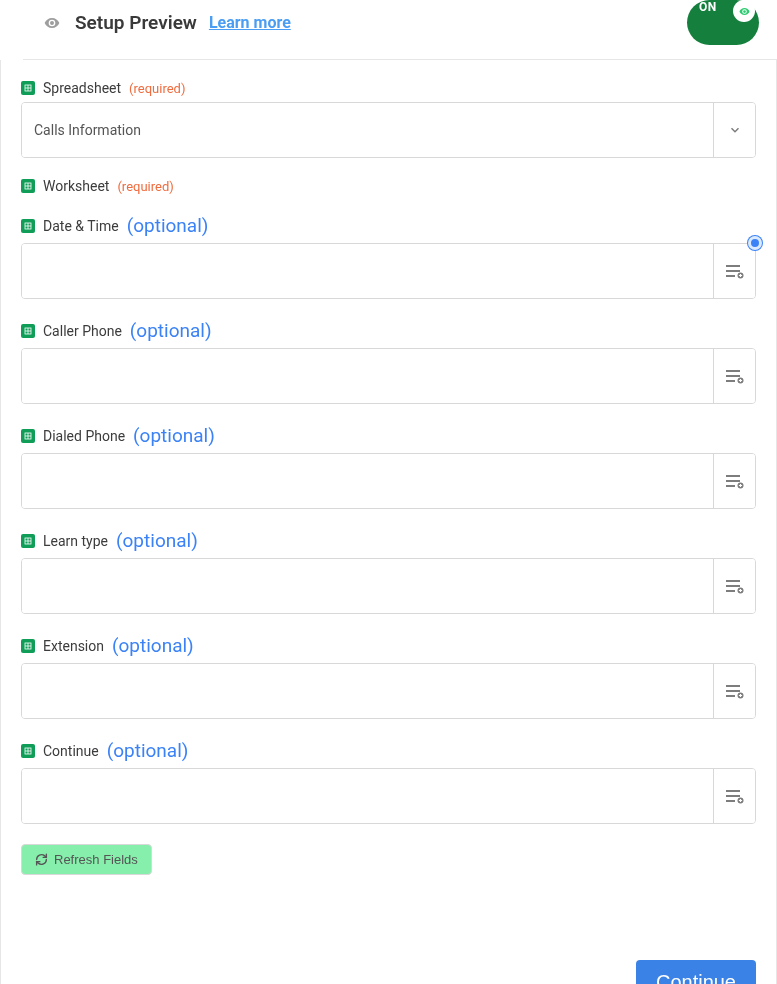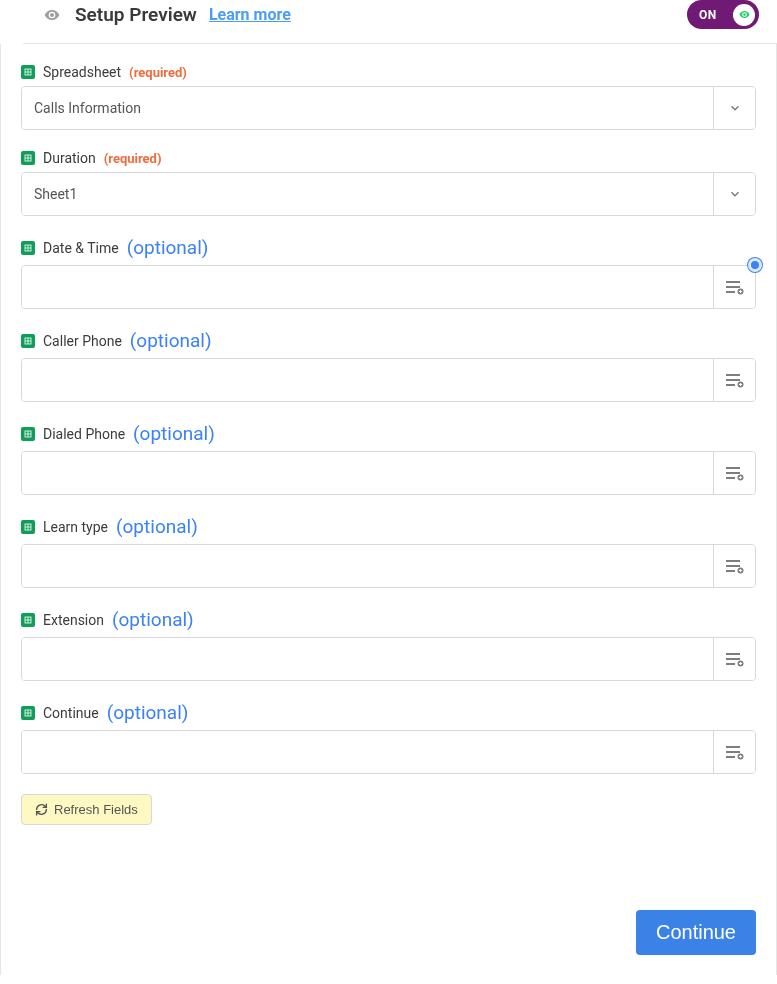--- a/index.html
+++ b/index.html
@@ -37,27 +37,27 @@
       color: #3a3a3a;
     }
     .learn-more {
       color: #499df3;
       font-size: 16px;
       text-decoration: underline;
       cursor: pointer;
       font-weight: 700;
     }
     .toggle {
-      background: #701a75;
+      background: #15803d;
       border-radius: 30px;
       width: 72px;
-      height: 29px;
+      height: 45px;
       position: relative;
       display: flex;
-      align-items: center;
+      align-items: flex-start;
       cursor: pointer;
       padding: 0 4px 0 12px;
       justify-content: space-between;
     }
     .toggle-label {
       color: #fff;
       font-size: 12px;
       font-weight: 700;
       letter-spacing: 0.5px;
     }
@@ -99,32 +99,32 @@
     }
     .sheets-icon svg { display: block; }
     .label-text {
       font-size: 14px;
       font-weight: 400;
       color: #3c3c3c;
     }
     .label-required {
       color: #ef6c3e;
       font-size: 13px;
-      font-weight: 700;
+      font-weight: 400;
     }
     .label-optional {
       color: #3b82f6;
       font-size: 19px;
       font-weight: 400;
     }
     .input-row {
       display: flex;
       border: 1px solid #d8d8d8;
       border-radius: 4px;
-      height: 44px;
+      height: 56px;
       overflow: hidden;
     }
     .input-main {
       flex: 1;
       padding: 0 12px;
       display: flex;
       align-items: center;
       color: #555;
       font-size: 14px;
       background: #fff;
@@ -158,21 +158,21 @@
       height: 14px;
       border-radius: 50%;
       background: #3b82f6;
       border: 3px solid #dbeafe;
       box-shadow: 0 0 0 1px #3b82f6;
     }
     .refresh-btn {
       display: inline-flex;
       align-items: center;
       gap: 6px;
-      background: #fef9c3;
+      background: #86efac;
       border: 1px solid #d8d8d8;
       border-radius: 4px;
       padding: 7px 13px;
       font-size: 13px;
       color: #555;
       cursor: pointer;
     }
     .footer {
       display: flex;
       justify-content: flex-end;
@@ -243,30 +243,22 @@
   <div class="field-group">
     <div class="field-label">
       <span class="sheets-icon">
         <svg width="8" height="8" viewBox="0 0 8 8">
             <rect x="0" y="0" width="8" height="8" fill="#0f9d58"></rect>
             <rect x="1" y="1" width="6" height="6" fill="none" stroke="#fff" stroke-width="0.8"></rect>
             <line x1="1" y1="4" x2="7" y2="4" stroke="#fff" stroke-width="0.8"></line>
             <line x1="4" y1="1" x2="4" y2="7" stroke="#fff" stroke-width="0.8"></line>
           </svg>
       </span>
-      <span class="label-text">Duration</span>
+      <span class="label-text">Worksheet</span>
       <span class="label-required">(required)</span>
-    </div>
-    <div class="input-row">
-      <div class="input-main">Sheet1</div>
-      <div class="input-action">
-        <svg class="chevron-down" viewBox="0 0 24 24" fill="none" stroke="currentColor" stroke-width="2.5">
-            <polyline points="6 9 12 15 18 9"></polyline>
-          </svg>
-      </div>
     </div>
   </div>
 
   
   <div class="field-group">
     <span class="pulse-dot"></span>
     <div class="field-label">
       <span class="sheets-icon">
         <svg width="8" height="8" viewBox="0 0 8 8">
             <rect x="0" y="0" width="8" height="8" fill="#0f9d58"></rect>

